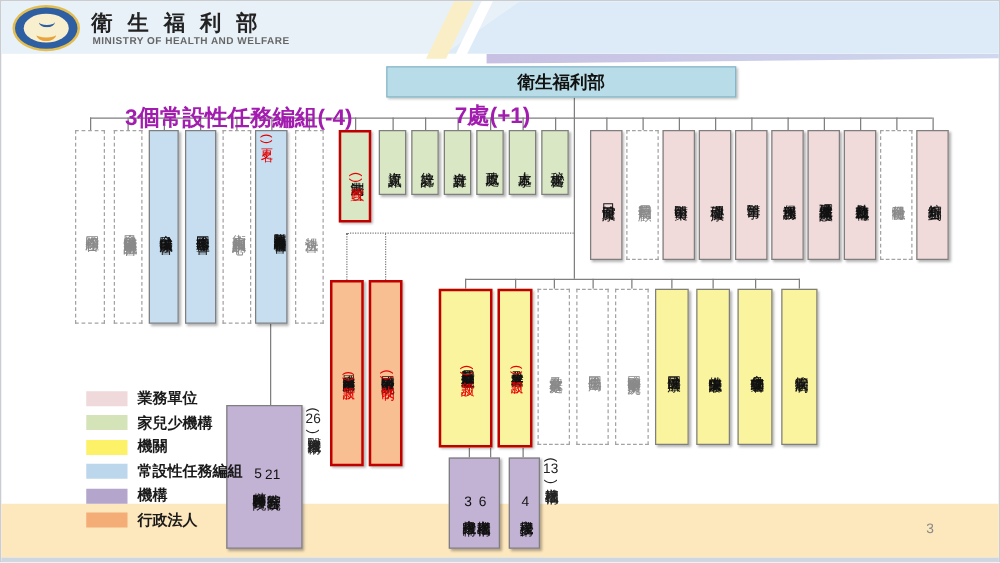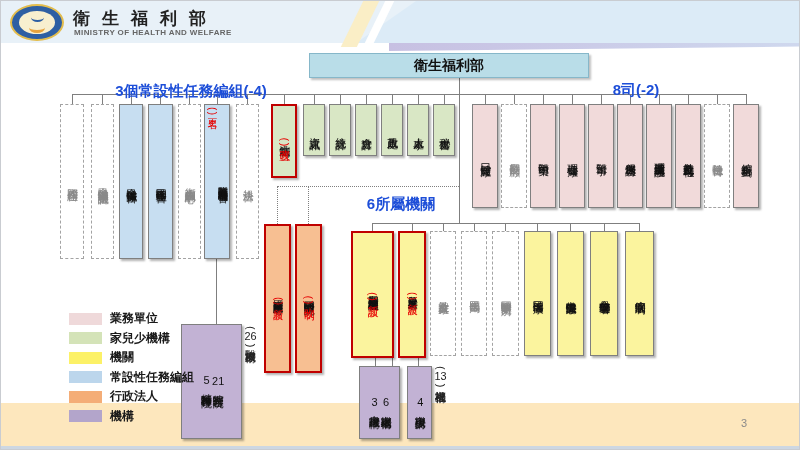--- a/index.html
+++ b/index.html
@@ -25,21 +25,21 @@
   .en{position:absolute;left:73px;top:27px;font-size:8px;font-weight:bold;color:#666;letter-spacing:0.4px;}
   .title{position:absolute;left:405px;top:6px;font-size:25px;font-weight:bold;color:#1d2b66;letter-spacing:1px;white-space:nowrap;}
   
   .tan{position:absolute;left:0;top:402px;width:800px;height:43px;background:#fde7bd;}
   .foot{position:absolute;left:0;top:445px;width:800px;height:5px;background:#cdd7e2;}
   .pagenum{position:absolute;left:740px;top:416px;font-size:11px;color:#8a8a8a;}
   
   .rootbox{position:absolute;left:308px;top:52px;width:280px;height:25px;border:1px solid #86b7c9;
            display:flex;align-items:center;justify-content:center;font-weight:bold;font-size:14px;color:#111;
            box-shadow:1.5px 1.5px 2px rgba(0,0,0,.25);z-index:3;box-sizing:border-box;}
-  .glabel{position:absolute;font-weight:bold;font-size:15px;color:#1d4ed8;text-align:center;z-index:3;white-space:nowrap;}
+  .glabel{position:absolute;font-weight:bold;font-size:18px;color:#a21caf;text-align:center;z-index:3;white-space:nowrap;}
   .line{position:absolute;z-index:1;}
   .vbox{position:absolute;display:flex;flex-direction:row-reverse;justify-content:center;align-items:center;
         box-sizing:border-box;border:1px solid #7f7f7f;background:#fff;color:#111;
         box-shadow:1.5px 1.5px 2px rgba(0,0,0,.3);font-size:11px;padding:2px 0;z-index:2;}
   .vbox.dashed{border:1px dashed #a3a3a3;box-shadow:none;color:#8a8a8a;background:#fff;}
   .vbox.redb{border:2px solid #c00000;}
   .vbox.f10{font-size:10px;}
   .vcol{writing-mode:vertical-rl;text-orientation:mixed;line-height:1.06;display:block;max-height:100%;letter-spacing:0.5px;}
   .note{color:#e60000;}
   .topleft{align-self:flex-start;}
@@ -69,22 +69,21 @@
     <div class="en">MINISTRY OF HEALTH AND WELFARE</div>
   </div>
   <div class="wedge"></div>
 
   <div class="tan"></div>
   <div class="foot"></div>
 
   <div class="rootbox" style="background: rgb(185, 221, 232);">衛生福利部</div>
 
   <div class="glabel" style="left:95px;top:81px;width:190px;">3個常設性任務編組(-4)</div>
-  <div class="glabel" style="left:580px;top:80px;width:110px;">8司(-2)</div>
-  <div class="glabel" style="left:330px;top:194px;width:140px;">6所屬機關</div>
+  <div class="glabel" style="left:338px;top:79px;width:110px;">7處(+1)</div>
 
   <div id="lines">
       <div class="line" style="left: 71px; top: 93px; width: 674px; border-top: 1px solid rgb(127, 127, 127);"></div>
       <div class="line" style="left: 71px; top: 93px; height: 10px; border-left: 1px solid rgb(127, 127, 127);"></div>
       <div class="line" style="left: 101px; top: 93px; height: 10px; border-left: 1px solid rgb(127, 127, 127);"></div>
       <div class="line" style="left: 130px; top: 93px; height: 10px; border-left: 1px solid rgb(127, 127, 127);"></div>
       <div class="line" style="left: 159px; top: 93px; height: 10px; border-left: 1px solid rgb(127, 127, 127);"></div>
       <div class="line" style="left: 188px; top: 93px; height: 10px; border-left: 1px solid rgb(127, 127, 127);"></div>
       <div class="line" style="left: 216px; top: 93px; height: 10px; border-left: 1px solid rgb(127, 127, 127);"></div>
       <div class="line" style="left: 246px; top: 93px; height: 10px; border-left: 1px solid rgb(127, 127, 127);"></div>
@@ -257,22 +256,22 @@
       </div>
       <div class="lrow">
         <div class="lsw" style="background: rgb(252, 241, 103);"></div>
         <span class="llab">機關</span>
       </div>
       <div class="lrow">
         <div class="lsw" style="background: rgb(188, 214, 236);"></div>
         <span class="llab">常設性任務編組</span>
       </div>
       <div class="lrow">
+        <div class="lsw" style="background: rgb(179, 165, 203);"></div>
+        <span class="llab">機構</span>
+      </div>
+      <div class="lrow">
         <div class="lsw" style="background: rgb(244, 173, 119);"></div>
         <span class="llab">行政法人</span>
       </div>
-      <div class="lrow">
-        <div class="lsw" style="background: rgb(179, 165, 203);"></div>
-        <span class="llab">機構</span>
-      </div>
     </div>
   <div class="pagenum">3</div>
 </div>
 
 </body></html>

